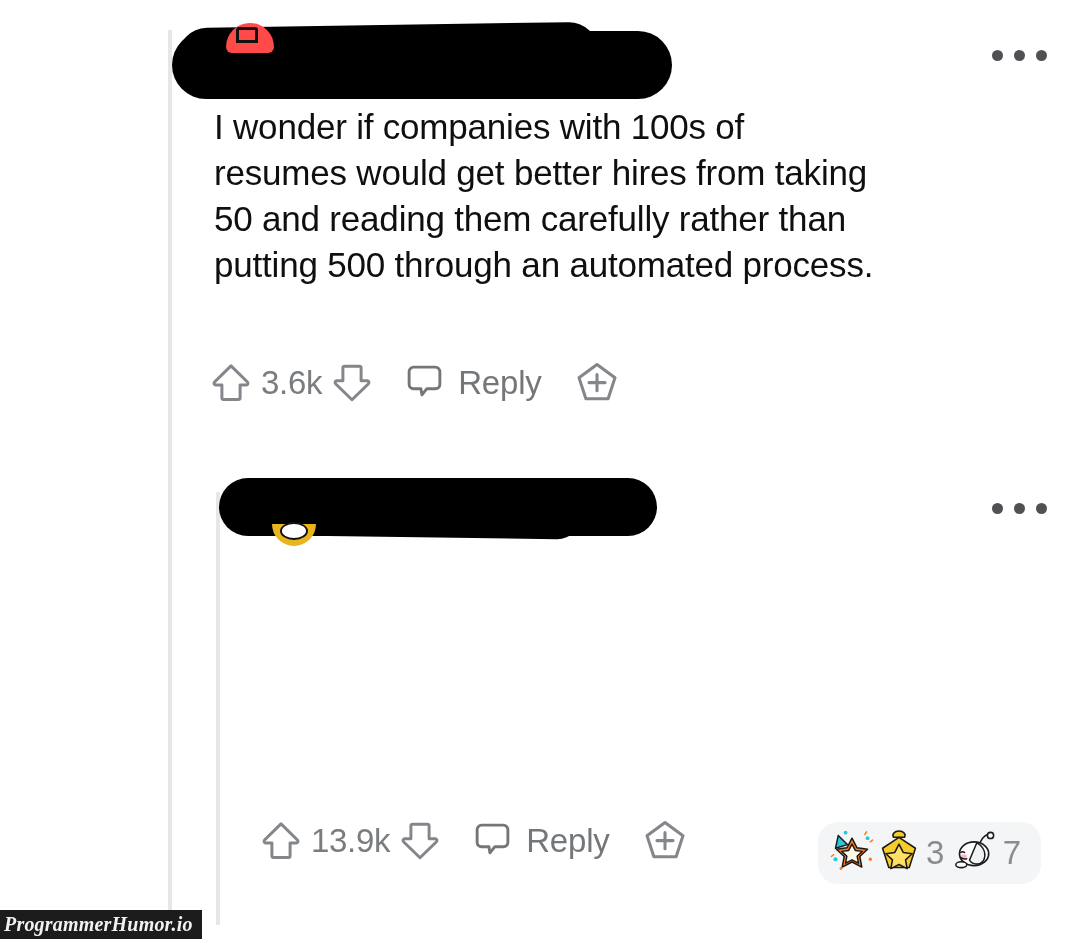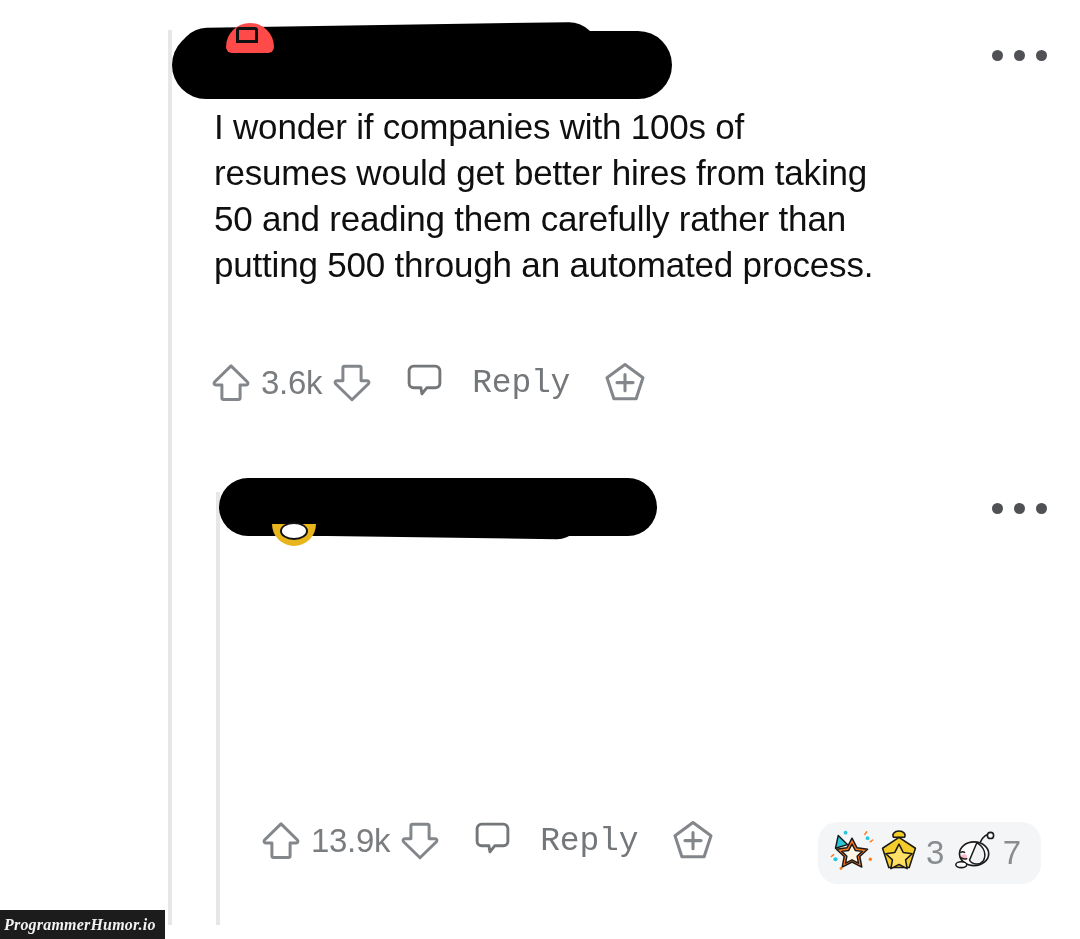--- a/index.html
+++ b/index.html
@@ -72,41 +72,41 @@
   #actions-1 { left:210px; top:360px; }
   #actions-2 { left:260px; top:818px; }
 
   .vote-group { display:flex; align-items:center; }
   .icon-btn { display:flex; align-items:center; justify-content:center; cursor:pointer; }
   .score {
     color:#7a7d80; font-size:33px; letter-spacing:-0.3px;
     padding:0 9px; white-space:nowrap;text-align:center;
   }
   .reply-btn {
-    display:flex; align-items:center; gap:27px; cursor:pointer; margin-left:31px;font-family:Liberation Mono, monospace;
+    display:flex; align-items:center; gap:13px; cursor:pointer; margin-left:31px;
   }
   .reply-label { color:#74777a; font-size:33px; letter-spacing:-0.2px; }
   .award-btn { margin-left:32px; cursor:pointer; display:flex; }
 
   
   .award-pill {
     position:absolute; display:flex; align-items:center; gap:4px;
     background:#f4f5f6; border-radius:20px; padding:7px 15px 7px 12px;
     cursor:pointer;
   }
   #award-pill-1 { left:818px; top:822px; }
   .award-count { color:#8a8d90; font-size:33px; letter-spacing:-0.5px; padding:0 5px 0 2px; }
   .award-ico { display:block; }
 
   
   #watermark {
     position:absolute; left:0; bottom:0; height:29px;
     background:#1c1c1c; color:#f2f2f2;
     font-family:"Liberation Serif", serif; font-style:italic; font-weight:700;
-    font-size:16px; letter-spacing:0.2px;
+    font-size:20px; letter-spacing:0.2px;
     display:flex; align-items:center; padding:0 9px 0 4px;
   }
 </style>
 </head>
 <body>
 
 <div id="stage">
 
   <div class="thread-line" id="thread-line-outer"></div>
   <div class="thread-line" id="thread-line-inner"></div>

